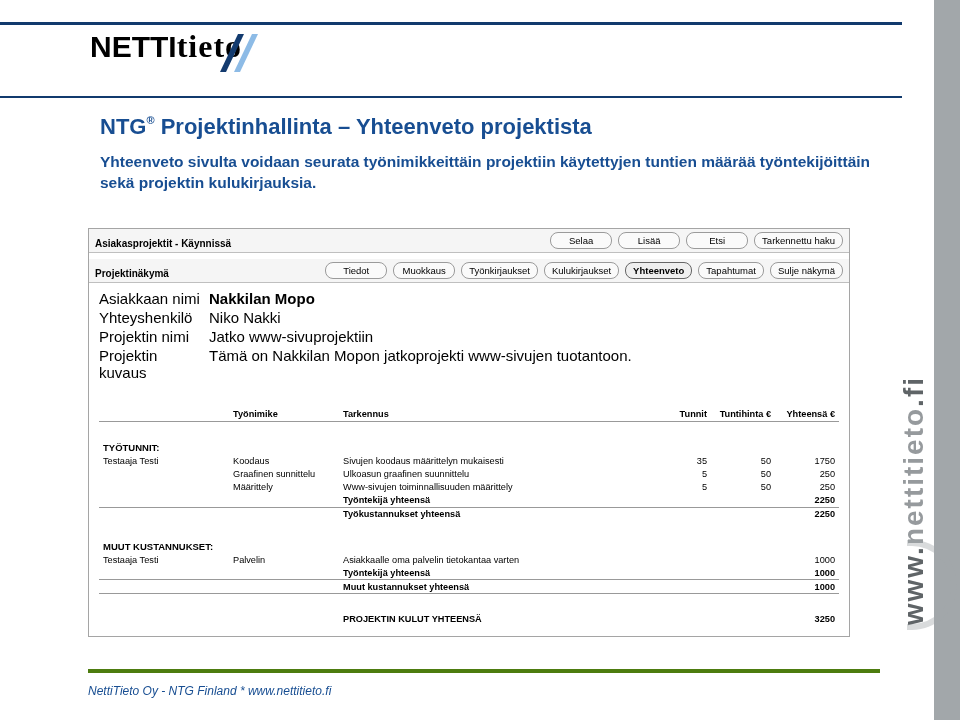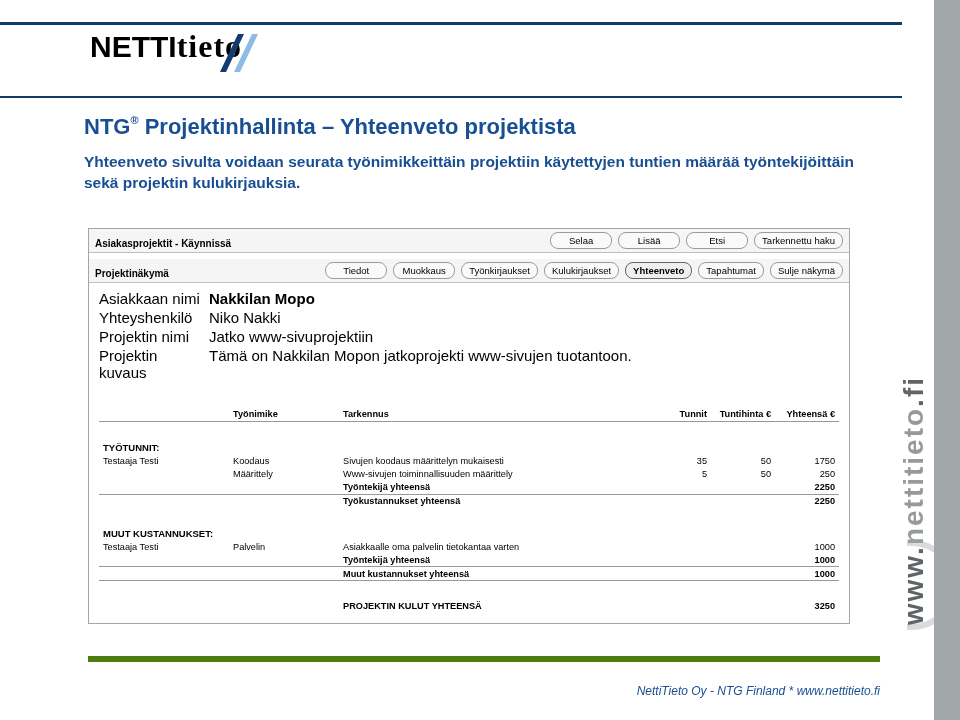--- a/index.html
+++ b/index.html
@@ -40,21 +40,21 @@
     white-space: nowrap;
   }
   .side-text .dark { color:#5f6467; }
   .side-arc {
     position: absolute; right: 3px; top: 540px; width: 50px; height: 90px;
     border: 6px solid #a2a7aa; border-left: none; border-radius: 0 60px 60px 0;
     opacity: .4;
   }
 
   .title-block {
-    position: absolute; top: 114px; left: 84px; right: 80px;
+    position: absolute; top: 114px; left: 100px; right: 80px;
   }
   .page-title {
     font-size: 22px; font-weight: bold; color: #184e92;
   }
   .page-title sup { font-size: 11px; vertical-align: top; }
   .subtitle {
     margin-top: 12px; font-size: 15.5px; font-weight: bold; color: #184e92; line-height: 1.35;
   }
 
   .app-shot {
@@ -98,22 +98,22 @@
   .tgrid .grand td { font-weight: bold; padding-top: 20px; }
   .col-w { width: 130px; }
   .col-t { width: 110px; }
   .col-d { }
   .col-n { width: 50px; }
   .col-n2 { width: 64px; }
   .col-n3 { width: 64px; }
 
   .footer {
     position: absolute; left: 88px; right: 80px; bottom: 22px;
-    border-top: 6px solid #4d7c0f; padding-top: 22px;
-    font-size: 12px; font-style: italic; color: #184e92; text-align: right;
+    border-top: 4px solid #4d7c0f; padding-top: 11px;
+    font-size: 12px; font-style: italic; color: #184e92;
   }
 </style>
 </head>
 <body>
 
 <div class="band b1"></div>
 <div class="logo">
   <span class="caps">NETTI</span><span>tieto</span>
 </div>
 <svg class="logo-mark" viewBox="0 0 50 50">
@@ -203,20 +203,28 @@
       <tr>
         <td>Testaaja Testi</td>
         <td>Koodaus</td>
         <td>Sivujen koodaus määrittelyn mukaisesti</td>
         <td class="num">35</td>
         <td class="num">50</td>
         <td class="num">1750</td>
       </tr>
       <tr>
         <td></td>
+        <td>Graafinen sunnittelu</td>
+        <td>Ulkoasun graafinen suunnittelu</td>
+        <td class="num">5</td>
+        <td class="num">50</td>
+        <td class="num">250</td>
+      </tr>
+      <tr>
+        <td></td>
         <td>Määrittely</td>
         <td>Www-sivujen toiminnallisuuden määrittely</td>
         <td class="num">5</td>
         <td class="num">50</td>
         <td class="num">250</td>
       </tr>
       <tr class="subtotal">
         <td></td>
             <td></td>
         <td>Työntekijä yhteensä</td>

